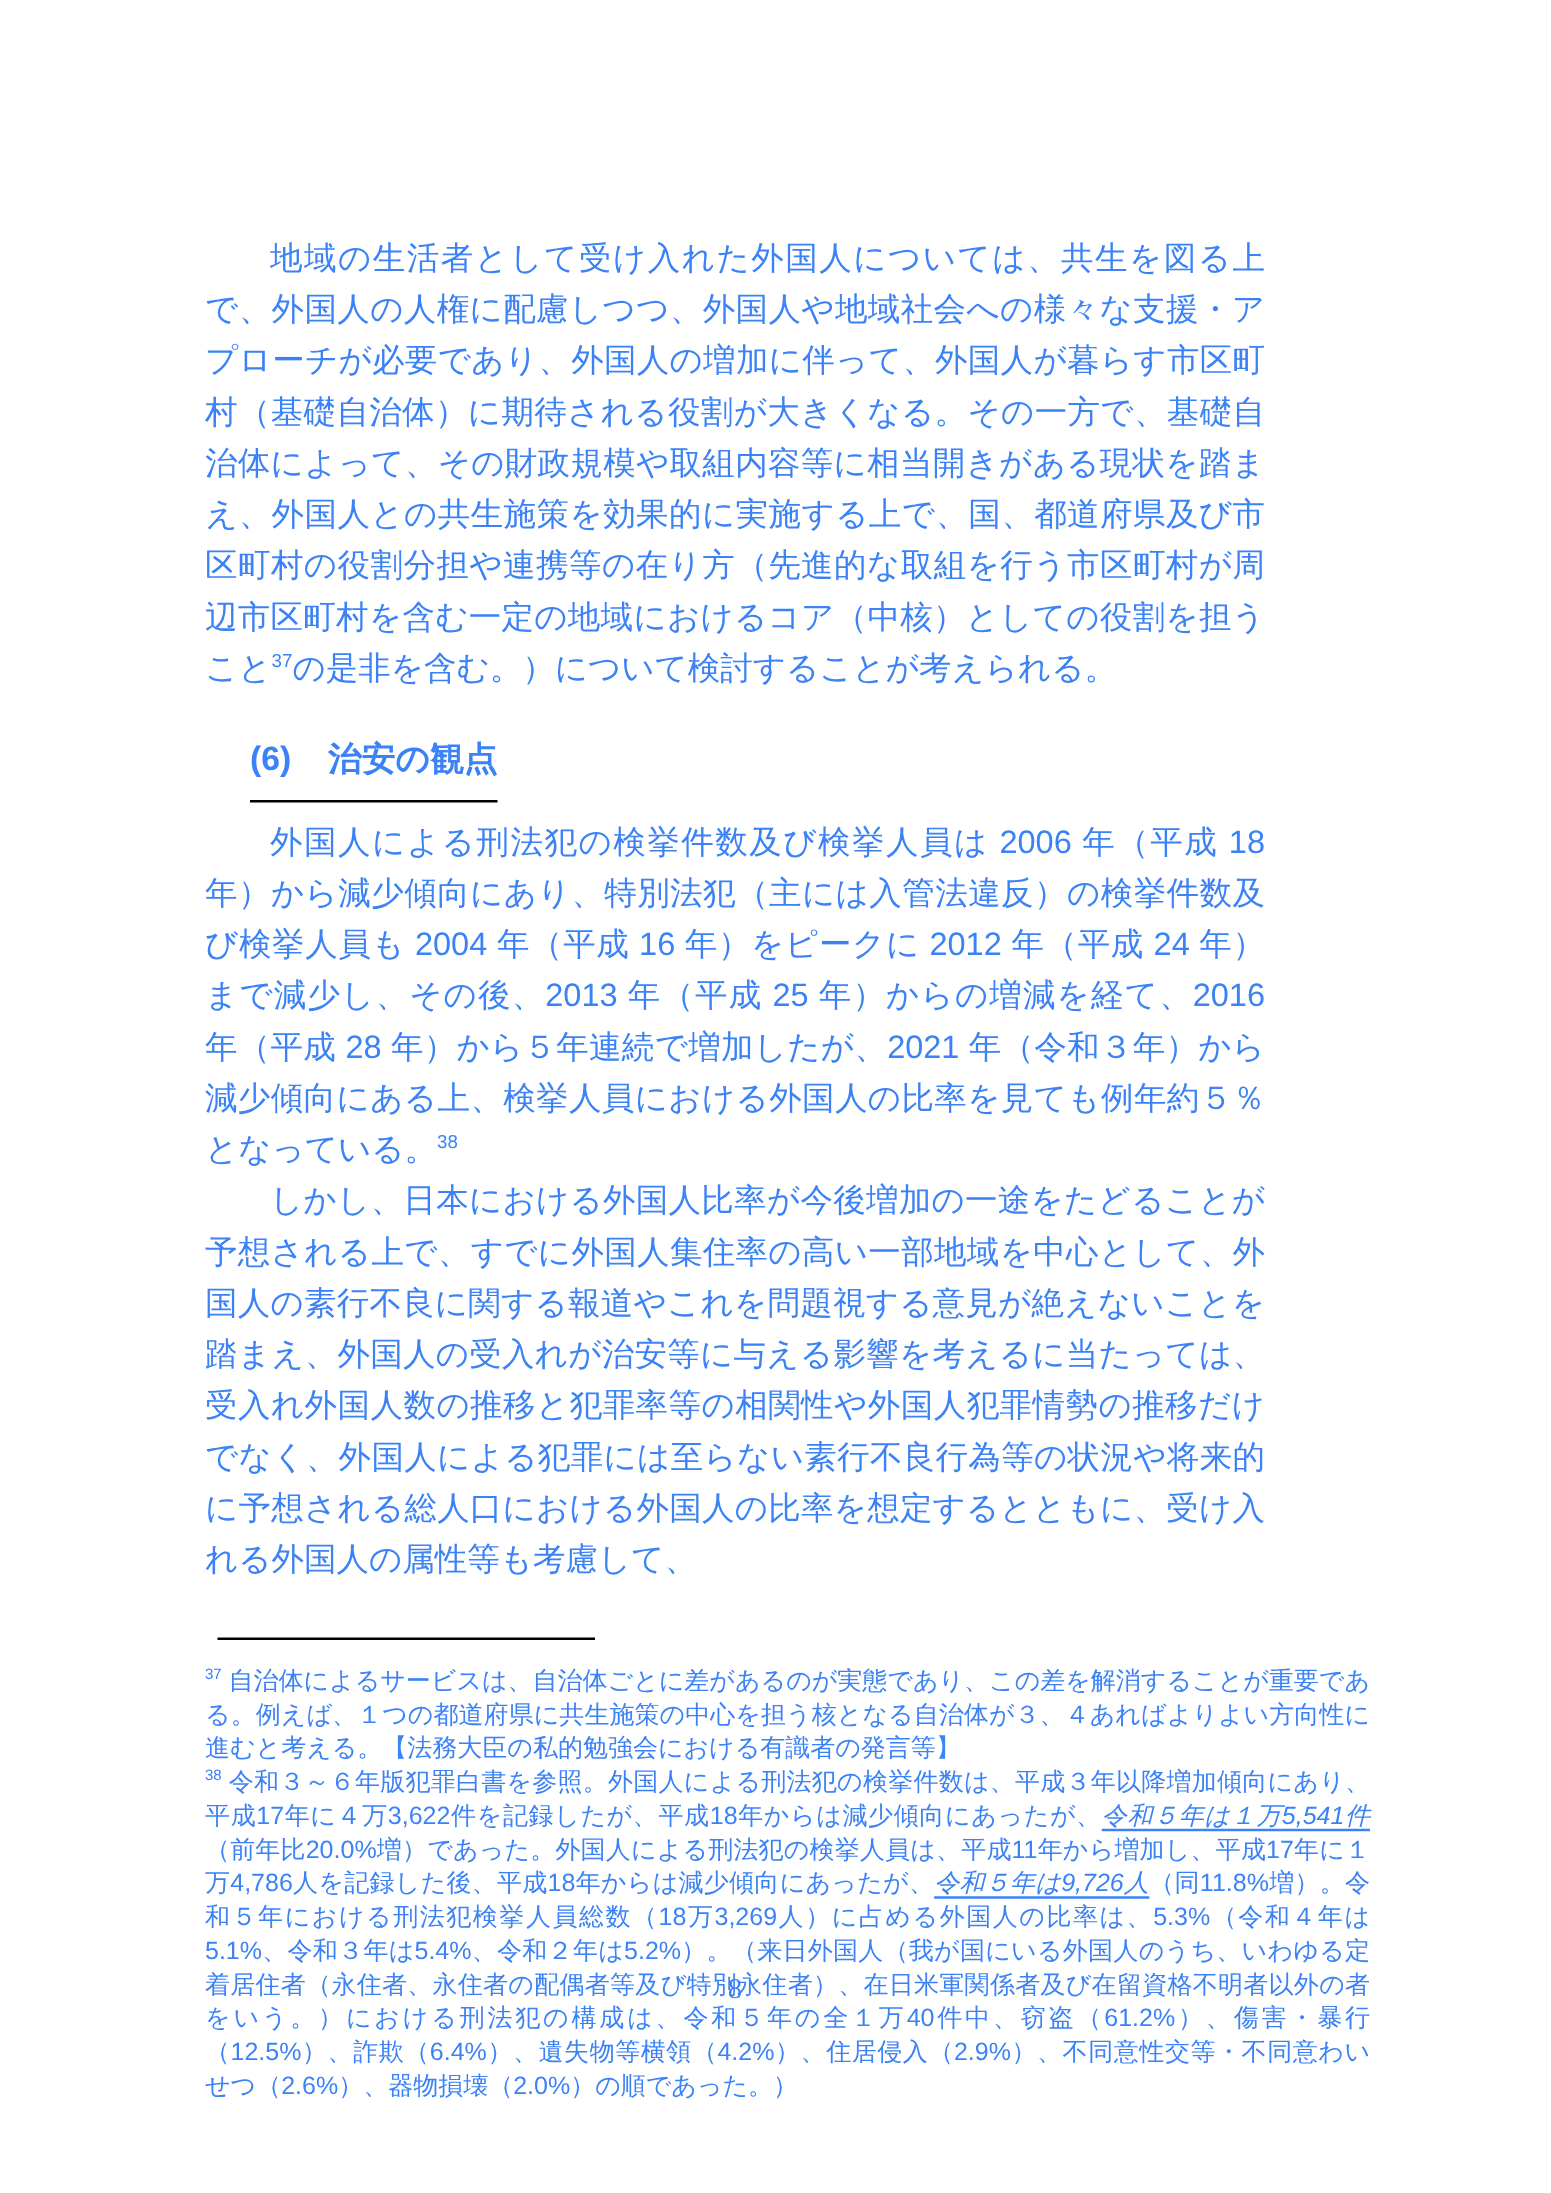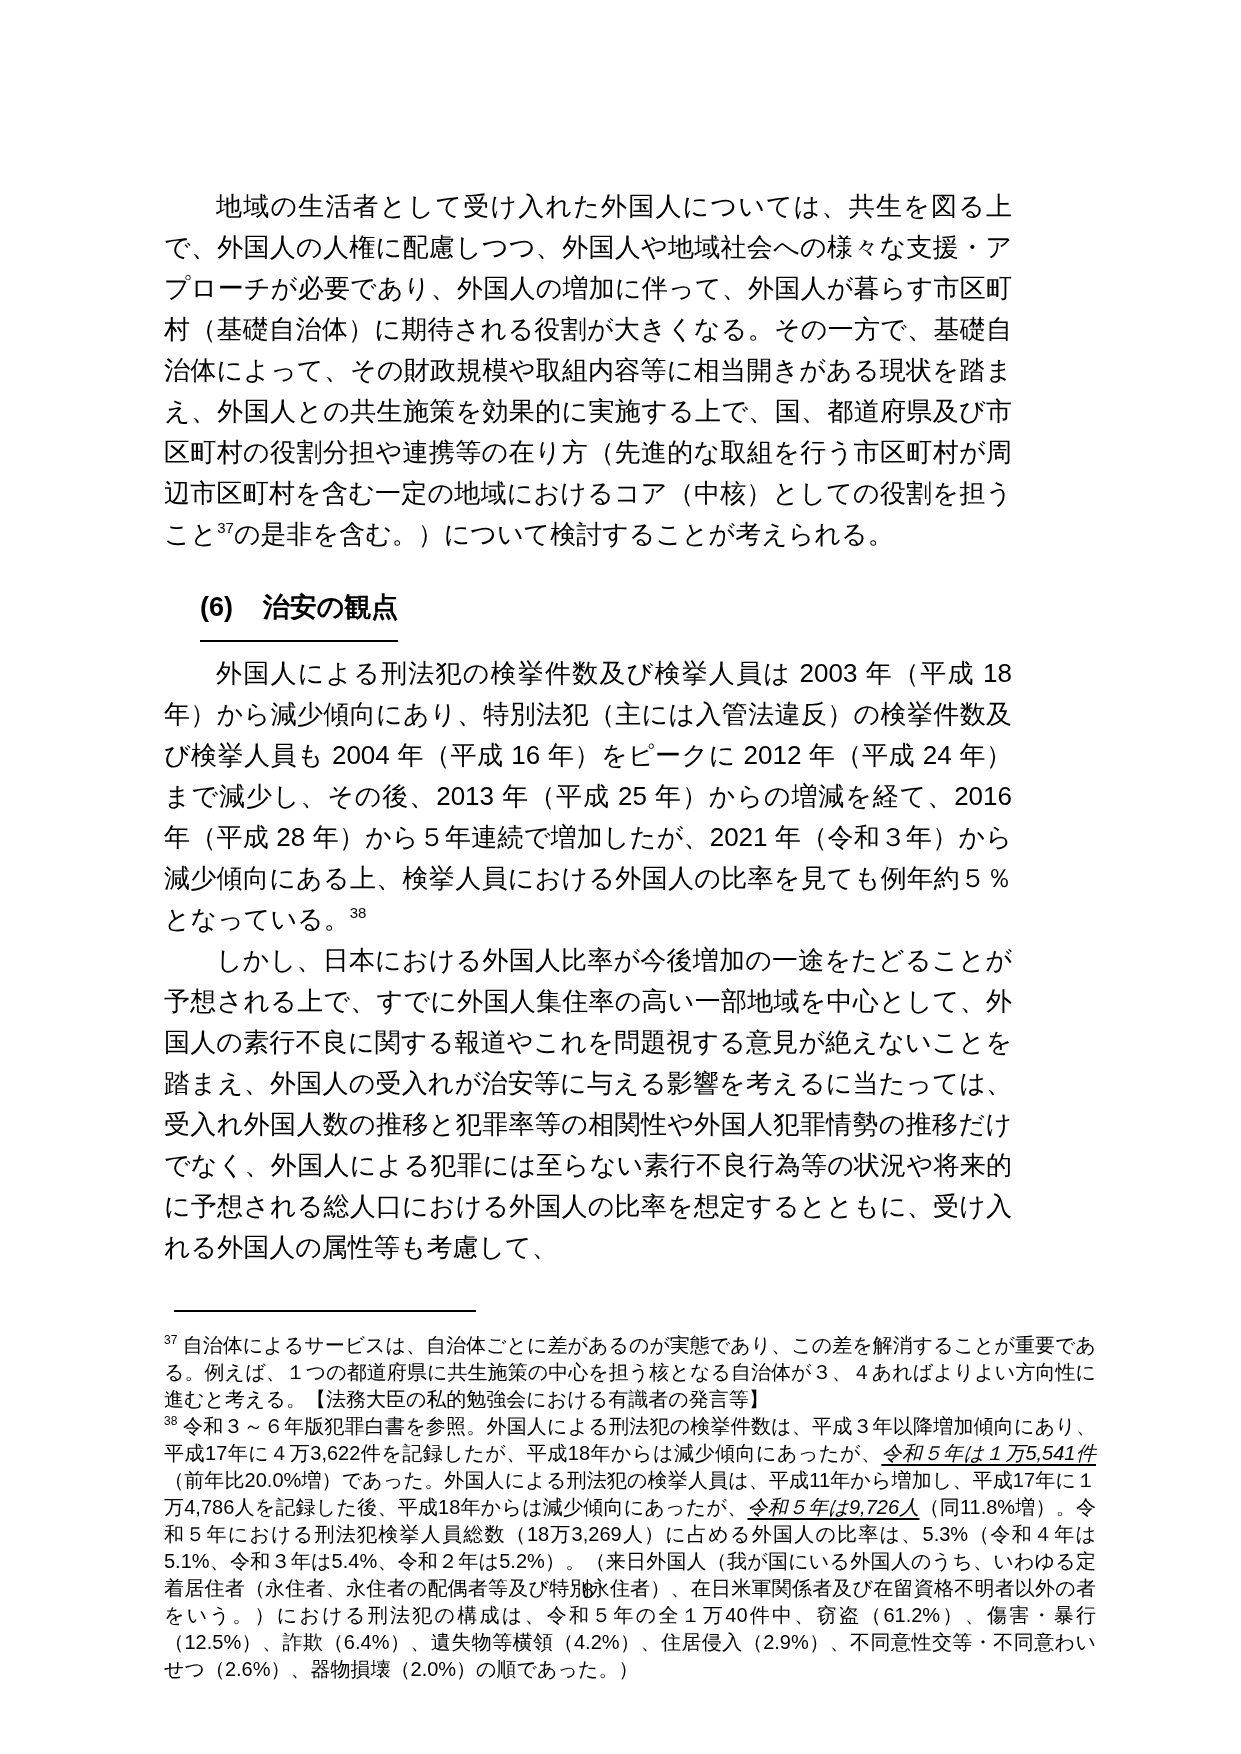--- a/index.html
+++ b/index.html
@@ -2,21 +2,21 @@
 <html><head>
 <meta charset="utf-8">
 <style>
   * { margin: 0; padding: 0; box-sizing: border-box; }
   html, body { background: #ffffff; }
   .page {
     position: relative;
     width: 1241px;
     height: 1754px;
     background: #ffffff;
-    color: #000000;
+    color: #3b82f6;
     font-family: "Liberation Sans", "DejaVu Sans", sans-serif;
     overflow: hidden;
   }
   .content {
     position: absolute;
     left: 164px;
     top: 186px;
     width: 932px;
   }
   .body-text {
@@ -91,21 +91,21 @@
   <div class="content">
 
     <p class="body-text para"><span>地域の生活者として受け入れた外国人については、共生を図る上で、外国人の人権に配慮しつつ、外国人や地域社会への様々な支援・アプローチが必要であり、外国人の増加に伴って、外国人が暮らす市区町村（基礎自治体）に期待される役割が大きくなる。その一方で、基礎自治体によって、その財政規模や取組内容等に相当開きがある現状を踏まえ、外国人との共生施策を効果的に実施する上で、国、都道府県及び市区町村の役割分担や連携等の在り方（先進的な取組を行う市区町村が周辺市区町村を含む一定の地域におけるコア（中核）としての役割を担うこと</span><sup>37</sup><span>の是非を含む。）について検討することが考えられる。</span></p>
 
     <div class="heading">
       <span class="heading-inner">
         <span>(6)</span><span class="heading-gap"></span><span>治安の観点</span>
       </span>
     </div>
 
-    <p class="body-text para"><span>外国人による刑法犯の検挙件数及び検挙人員は 2003 年（平成 18 年）から減少傾向にあり、特別法犯（主には入管法違反）の検挙件数及び検挙人員も 2004 年（平成 16 年）をピークに 2012 年（平成 24 年）まで減少し、その後、2013 年（平成 25 年）からの増減を経て、2016 年（平成 28 年）から５年連続で増加したが、2021 年（令和３年）から減少傾向にある上、検挙人員における外国人の比率を見ても例年約５％となっている。</span><sup>38</sup></p>
+    <p class="body-text para"><span>外国人による刑法犯の検挙件数及び検挙人員は 2006 年（平成 18 年）から減少傾向にあり、特別法犯（主には入管法違反）の検挙件数及び検挙人員も 2004 年（平成 16 年）をピークに 2012 年（平成 24 年）まで減少し、その後、2013 年（平成 25 年）からの増減を経て、2016 年（平成 28 年）から５年連続で増加したが、2021 年（令和３年）から減少傾向にある上、検挙人員における外国人の比率を見ても例年約５％となっている。</span><sup>38</sup></p>
 
     <p class="body-text para"><span>しかし、日本における外国人比率が今後増加の一途をたどることが予想される上で、すでに外国人集住率の高い一部地域を中心として、外国人の素行不良に関する報道やこれを問題視する意見が絶えないことを踏まえ、外国人の受入れが治安等に与える影響を考えるに当たっては、受入れ外国人数の推移と犯罪率等の相関性や外国人犯罪情勢の推移だけでなく、外国人による犯罪には至らない素行不良行為等の状況や将来的に予想される総人口における外国人の比率を想定するとともに、受け入れる外国人の属性等も考慮して、</span></p>
 
     <hr class="footnote-sep">
 
     <div class="footnotes">
       <p class="footnote"><sup>37</sup><span>自治体によるサービスは、自治体ごとに差があるのが実態であり、この差を解消することが重要である。例えば、１つの都道府県に共生施策の中心を担う核となる自治体が３、４あればよりよい方向性に進むと考える。【法務大臣の私的勉強会における有識者の発言等】</span></p>
       <p class="footnote"><sup>38</sup><span>令和３～６年版犯罪白書を参照。外国人による刑法犯の検挙件数は、平成３年以降増加傾向にあり、平成17年に４万3,622件を記録したが、平成18年からは減少傾向にあったが、</span><span class="u">令和５年は１万5,541件</span><span>（前年比20.0%増）であった。外国人による刑法犯の検挙人員は、平成11年から増加し、平成17年に１万4,786人を記録した後、平成18年からは減少傾向にあったが、</span><span class="u">令和５年は9,726人</span><span>（同11.8%増）。令和５年における刑法犯検挙人員総数（18万3,269人）に占める外国人の比率は、5.3%（令和４年は5.1%、令和３年は5.4%、令和２年は5.2%）。（来日外国人（我が国にいる外国人のうち、いわゆる定着居住者（永住者、永住者の配偶者等及び特別永住者）、在日米軍関係者及び在留資格不明者以外の者をいう。）における刑法犯の構成は、令和５年の全１万40件中、窃盗（61.2%）、傷害・暴行（12.5%）、詐欺（6.4%）、遺失物等横領（4.2%）、住居侵入（2.9%）、不同意性交等・不同意わいせつ（2.6%）、器物損壊（2.0%）の順であった。）</span></p>
     </div>
 

